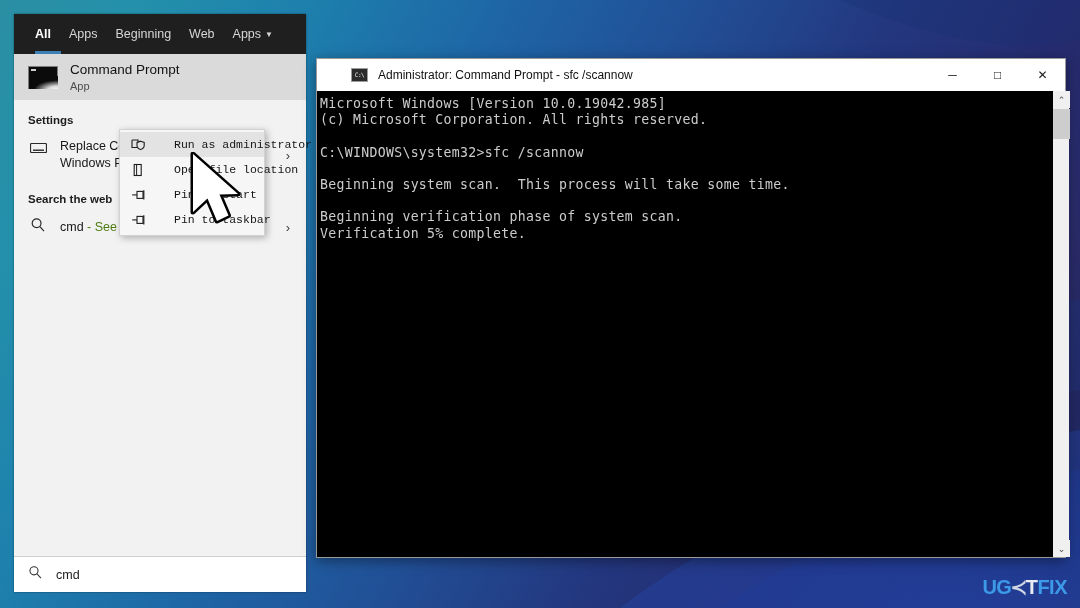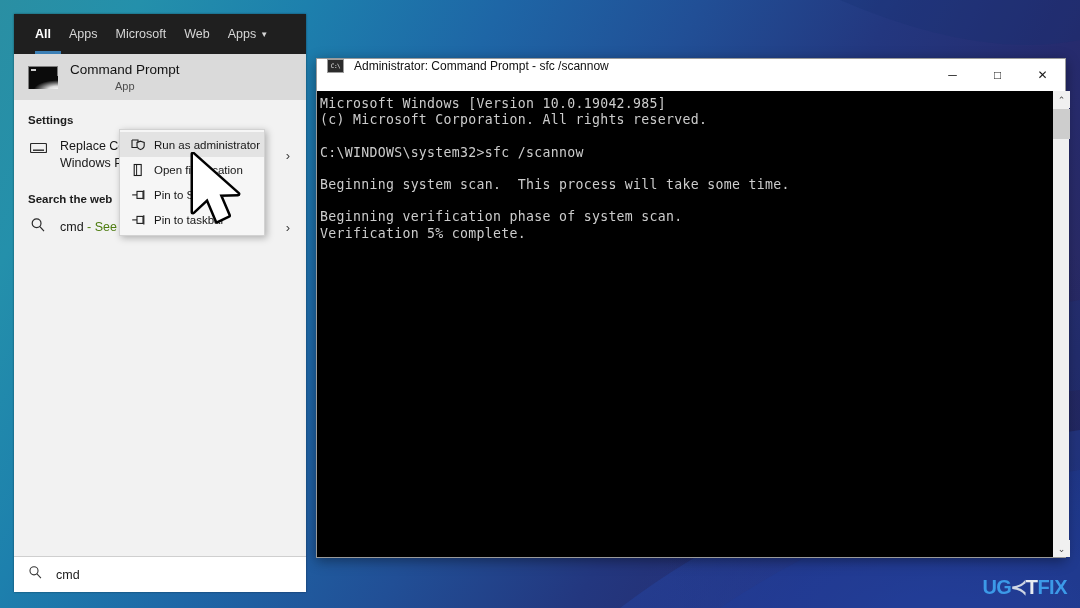--- a/index.html
+++ b/index.html
@@ -73,21 +73,20 @@
     font-weight: bold;
     color: #1c1c1c;
     padding: 11px 0 7px 14px;
   }
 
   #best-match-row {
     display: flex; align-items: center;
     height: 46px;
     background: #dadada;
     padding-left: 14px;
-    text-align: center;
   }
   #cmd-tile {
     width: 30px; height: 23px;
     background: #0b0b0b;
     border: 1px solid #7d7d7d;
     position: relative;
     flex: none;
   }
   #cmd-tile::before {
     content:"";
@@ -155,21 +154,21 @@
   .ctx-item {
     display: flex; align-items: center;
     height: 25px;
     padding-left: 11px;
     font-size: 11.5px;
     color: #161616;
     white-space: nowrap;
   }
   .ctx-item.hover { background: #e3e3e3; }
   .ctx-icon { width: 17px; flex: none; color: #1d1d1d; display: flex; align-items: center; }
-  .ctx-label { margin-left: 6px; }
+  .ctx-label { margin-left: 26px; font-family: Liberation Mono, monospace; }
 
   
   #cursor {
     position: absolute;
     left: 190px; top: 152px;
     z-index: 40;
     pointer-events: none;
   }
 
   
@@ -177,22 +176,23 @@
     position: absolute;
     left: 316px; top: 58px;
     width: 750px; height: 500px;
     background: #ffffff;
     border: 1px solid #9a9a9a;
     box-shadow: 0 3px 12px rgba(0,0,0,.4);
   }
   #titlebar {
     height: 32px;
     background: #ffffff;
-    display: flex; align-items: flex-start;
-    position: relative;
+    display: flex; align-items: center;
+    position: relative;
+    margin-left: 24px;
   }
   #titlebar-icon {
     width: 17px; height: 14px;
     margin-left: 10px;
     background: #2b2b2b;
     border: 1px solid #9d9d9d;
     position: relative;
     flex: none;
     display: flex; align-items: center; justify-content: center;
   }
@@ -285,21 +285,21 @@
     <path d="M 720 608 Q 880 500 1080 470 L 1080 608 Z" fill="#1d3f9e" opacity="0.30"></path>
     <path d="M 900 330 Q 1010 400 1080 390 L 1080 300 Z" fill="#1c3b8f" opacity="0.22"></path>
     <path d="M 840 0 Q 980 60 1080 40 L 1080 0 Z" fill="#12306f" opacity="0.25"></path>
   </svg>
 
   <div id="start-panel">
 
     <div id="tabbar">
       <div class="tab active"><span>All</span></div>
       <div class="tab"><span>Apps</span></div>
-      <div class="tab"><span>Microsoft</span></div>
+      <div class="tab"><span>Beginning</span></div>
       <div class="tab"><span>Web</span></div>
       <div class="tab"><span>Apps</span><span class="caret">▼</span></div>
     </div>
 
 
     <div id="best-match-row">
       <div id="cmd-tile"></div>
       <div class="bm-text">
         <div class="bm-title">Command Prompt</div>
         <div class="bm-sub">App</div>

